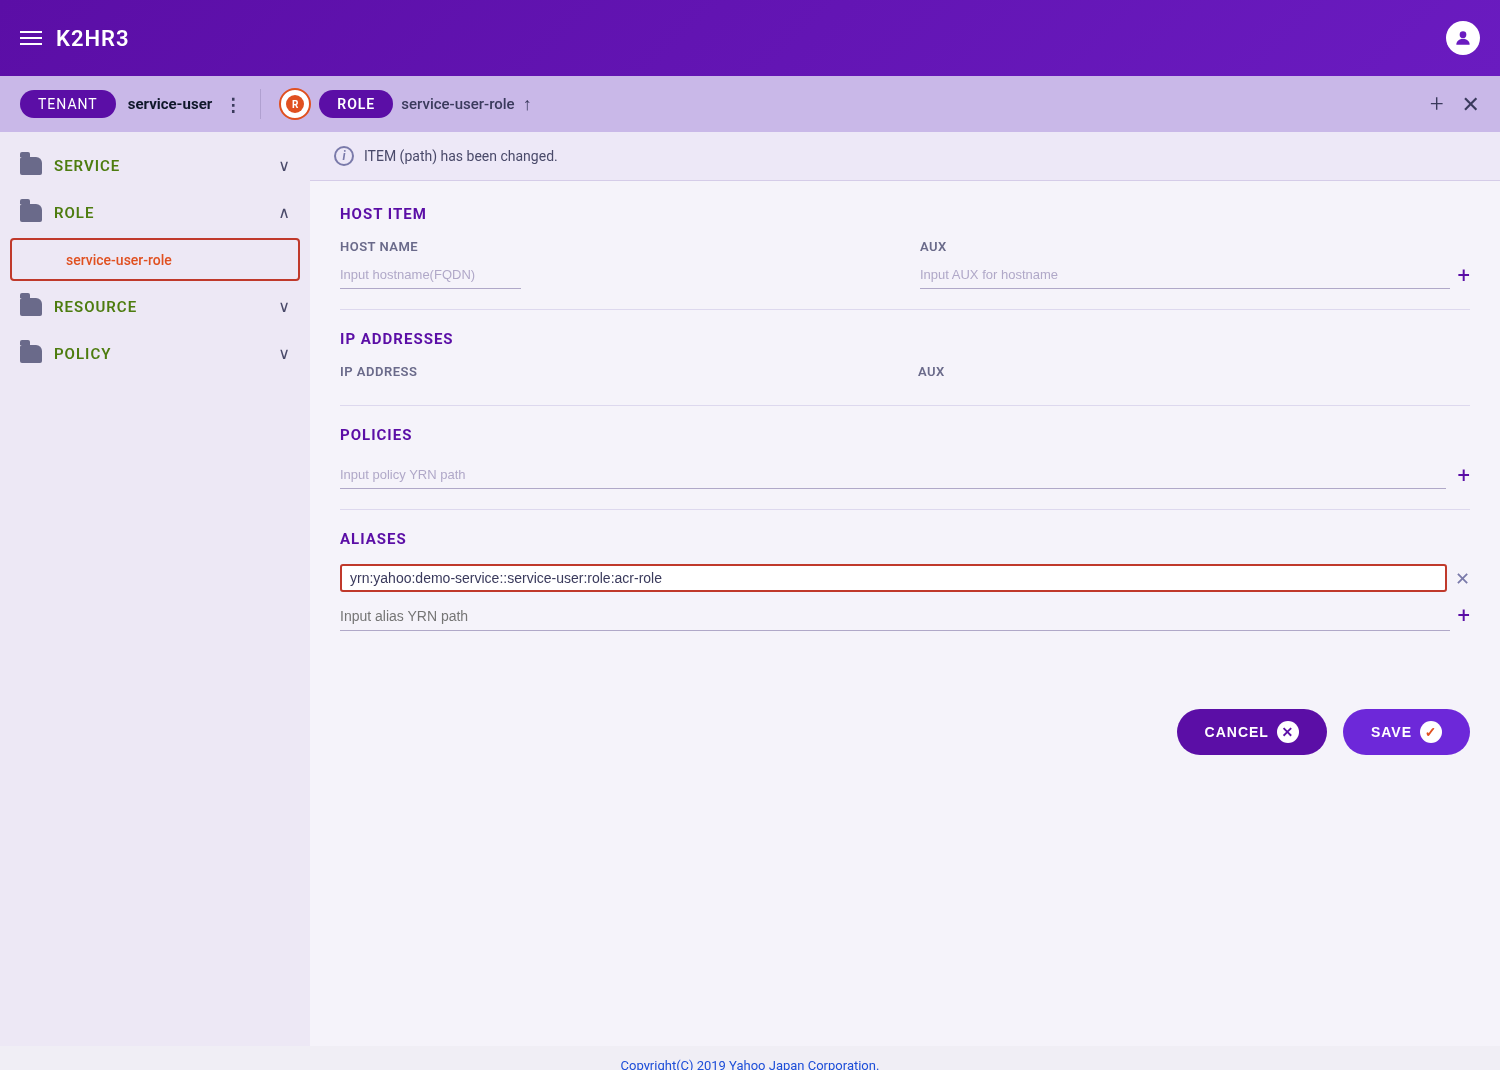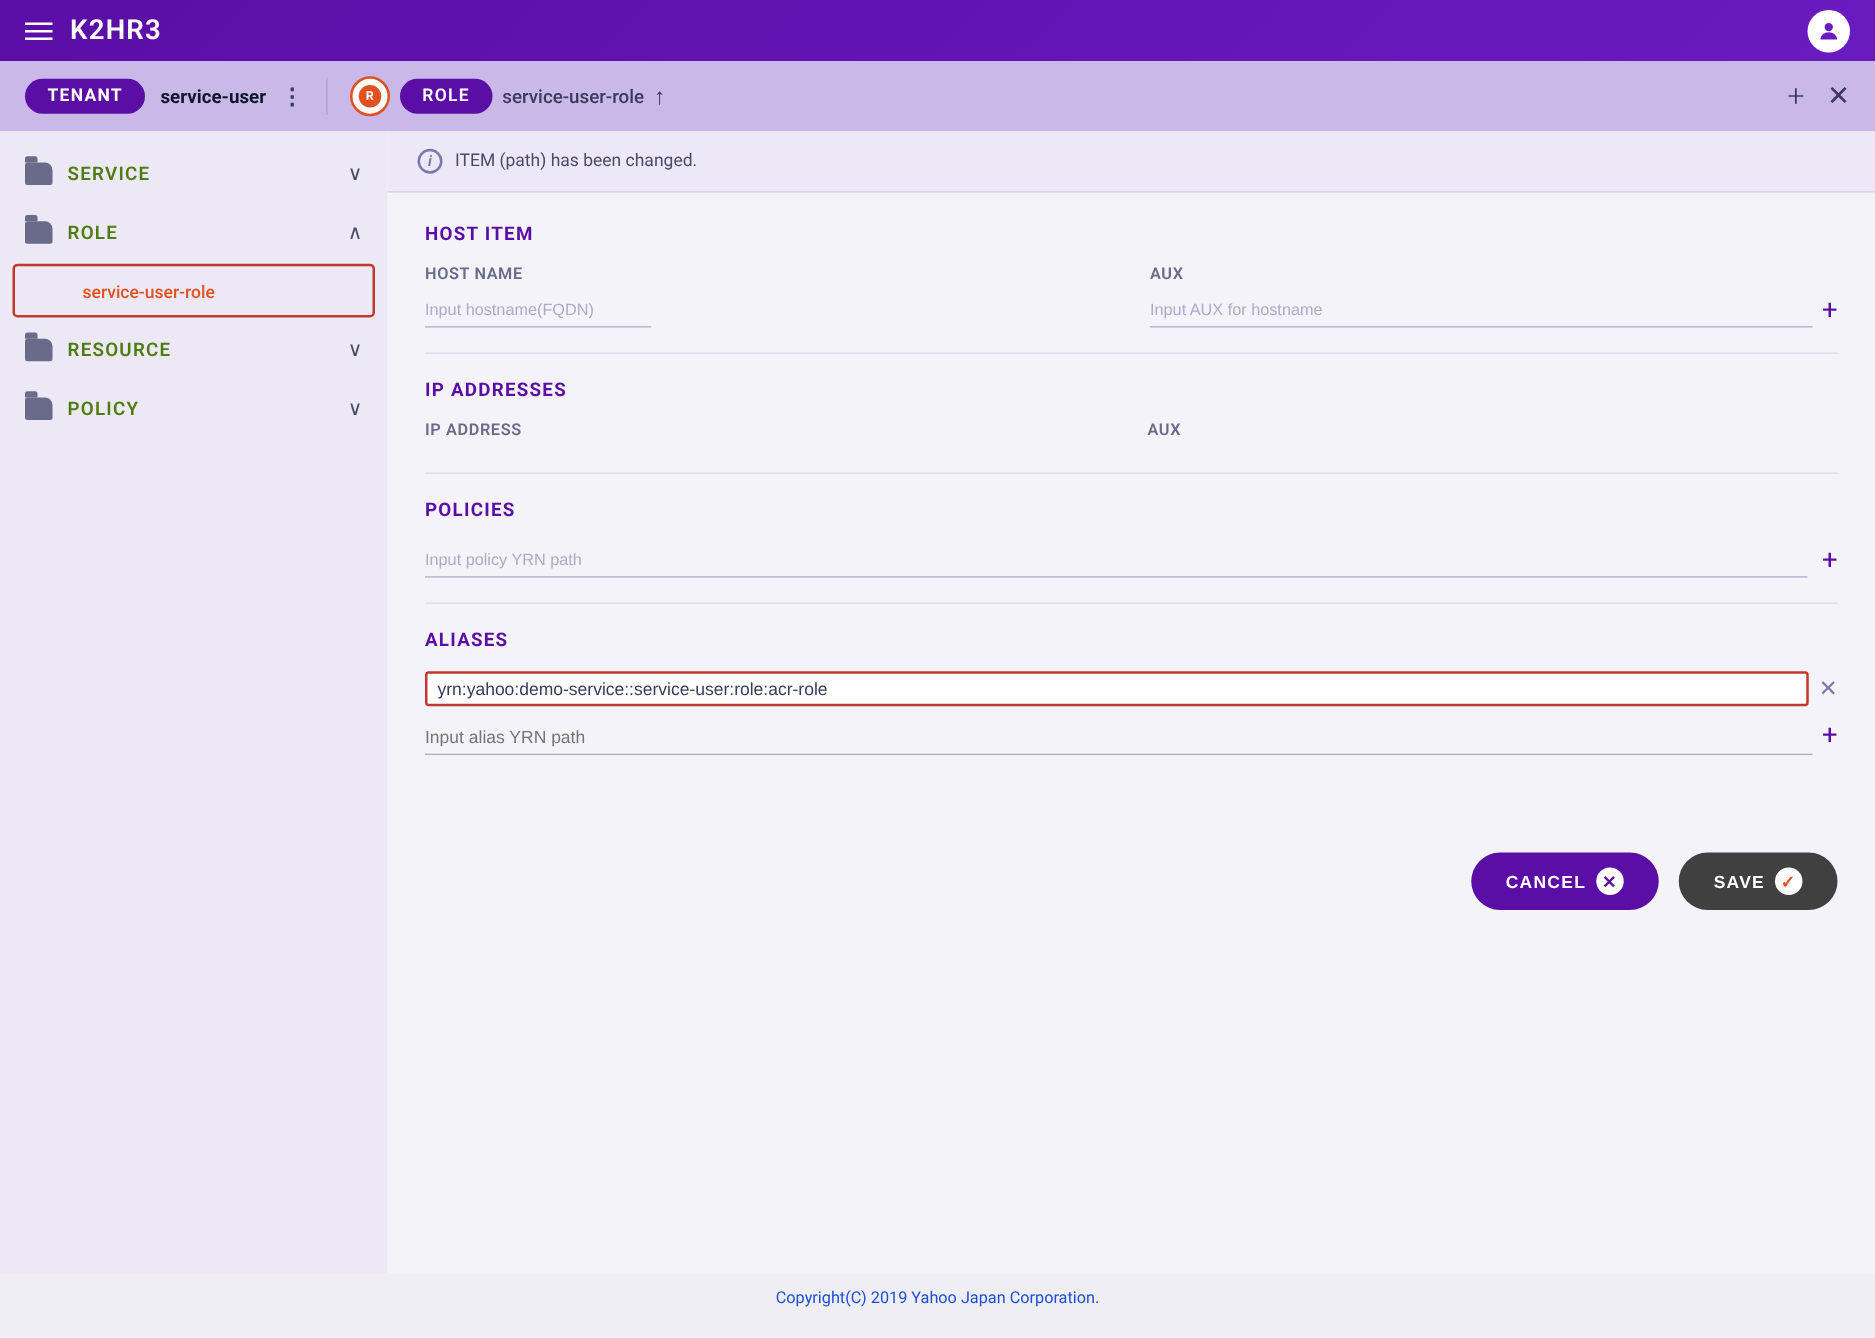--- a/index.html
+++ b/index.html
@@ -6,21 +6,21 @@
     body {
       font-family: 'Roboto', Arial, sans-serif;
       background: #f0eef5;
       min-height: 1070px;
       width: 1500px;
     }
 
     
     .top-nav {
       background: linear-gradient(135deg, #5b0ea6 0%, #6a1bc0 100%);
-      height: 49px;
+      height: 76px;
       display: flex;
       align-items: center;
       padding: 0 20px;
       justify-content: space-between;
     }
     .top-nav-left {
       display: flex;
       align-items: center;
       gap: 14px;
     }
@@ -62,21 +62,21 @@
       align-items: center;
       padding: 0 20px;
       gap: 12px;
     }
     .tenant-badge {
       background: #5b0ea6;
       color: white;
       border-radius: 20px;
       padding: 6px 18px;
       font-size: 14px;
-      font-weight: 700;
+      font-weight: 400;
       letter-spacing: 1px;
     }
     .breadcrumb-text {
       color: #0f172a;
       font-size: 15px;
       font-weight: 700;
     }
     .breadcrumb-dots {
       color: #3a3a5c;
       font-size: 18px;
@@ -383,21 +383,21 @@
       border-radius: 50%;
       background: white;
       color: #5b0ea6;
       display: flex;
       align-items: center;
       justify-content: center;
       font-size: 14px;
       font-weight: 900;
     }
     .btn-save {
-      background: #404040;
+      background: #6d28d9;
       color: white;
       border: none;
       border-radius: 24px;
       padding: 12px 28px;
       font-size: 14px;
       font-weight: 700;
       letter-spacing: 1px;
       cursor: pointer;
       display: flex;
       align-items: center;

